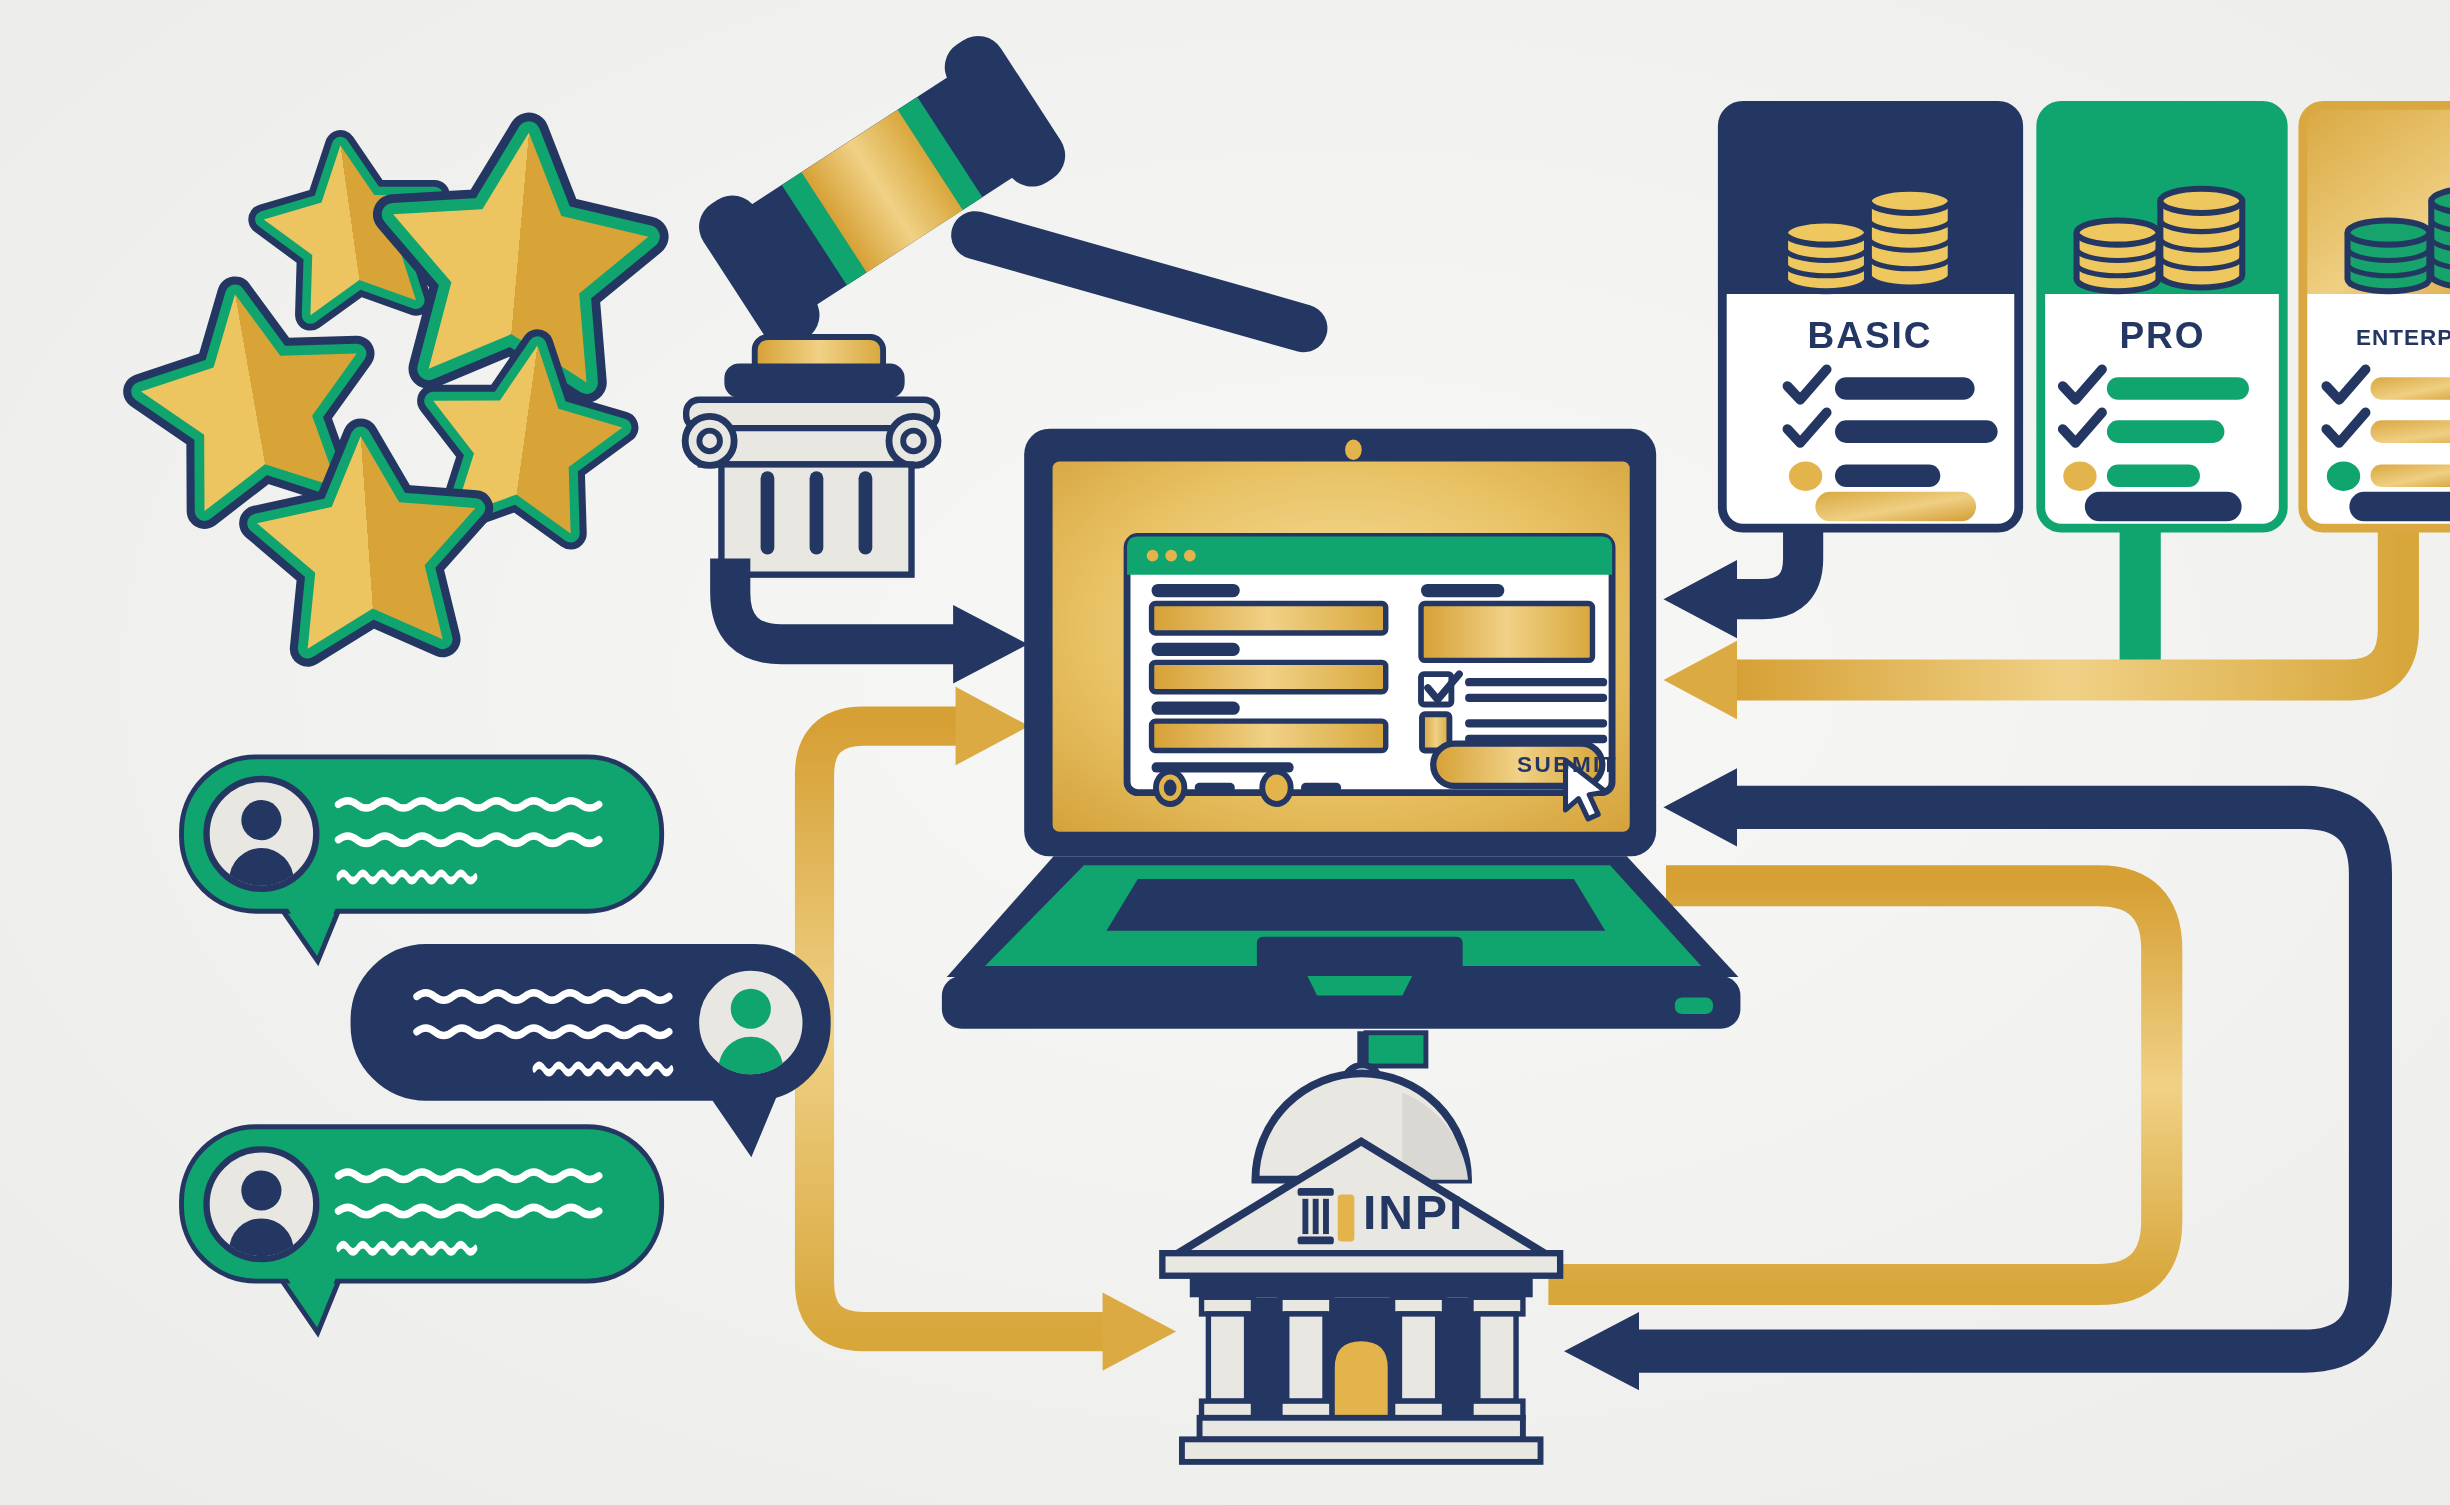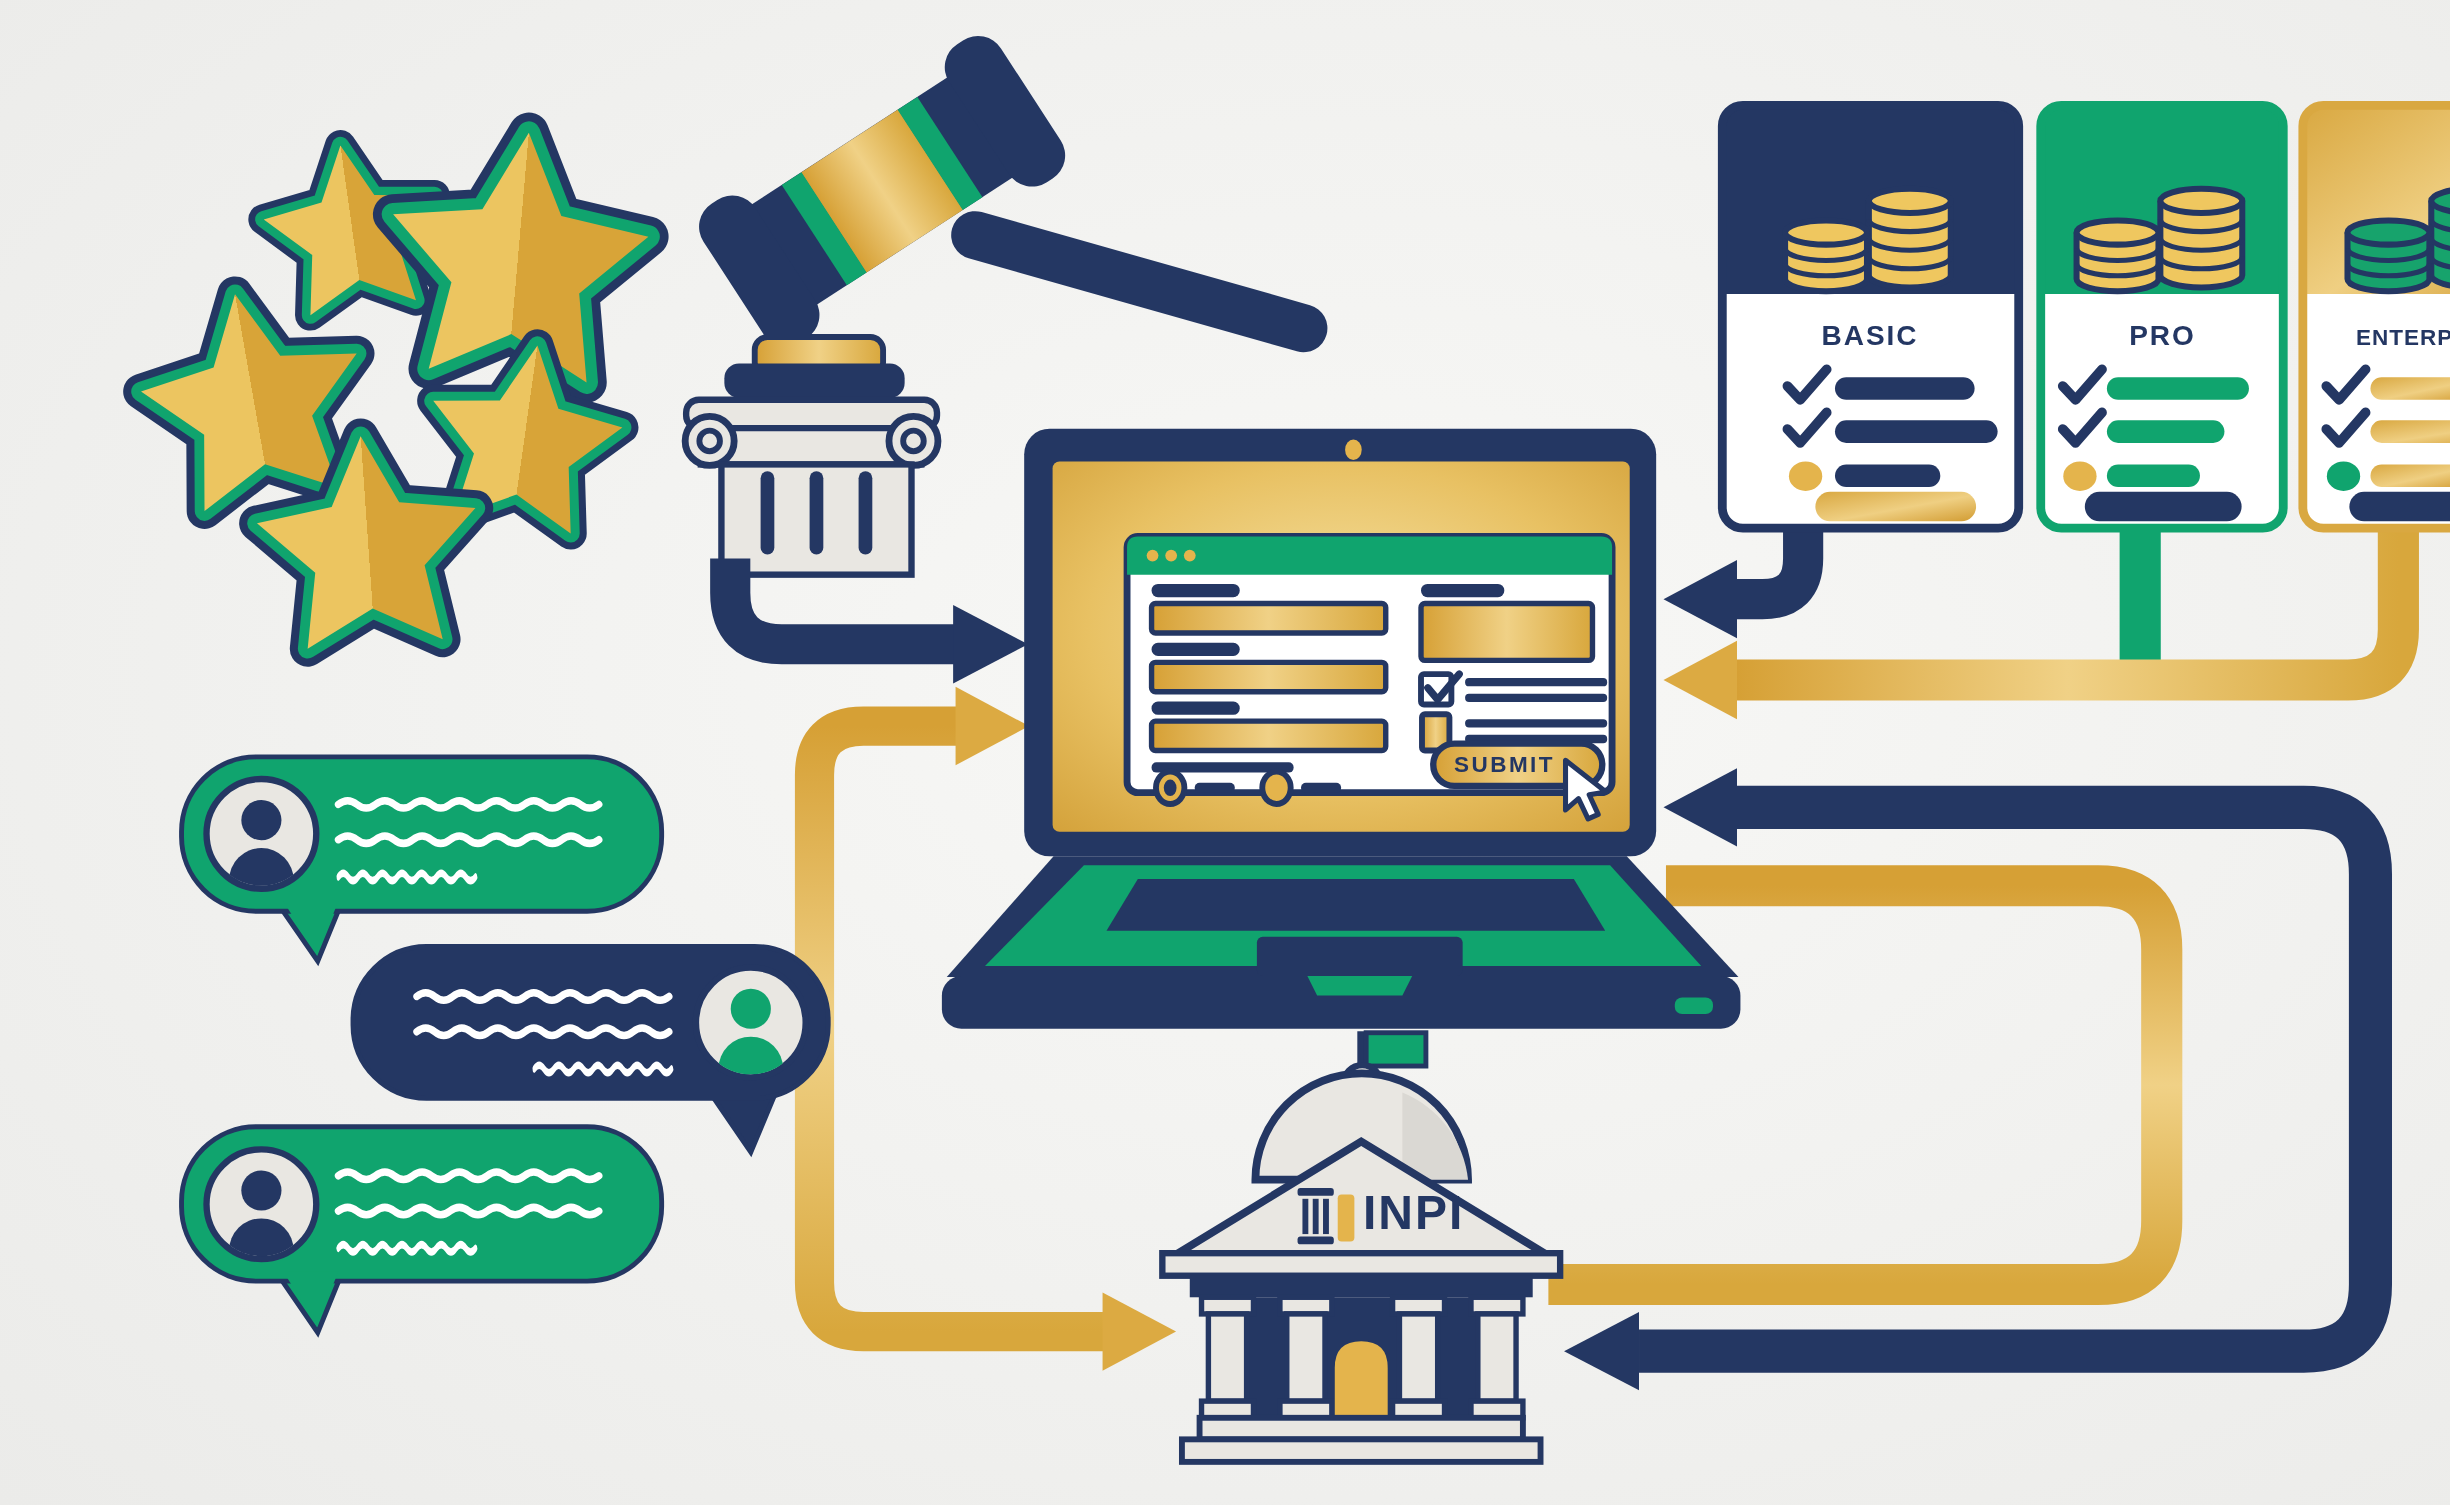--- a/index.html
+++ b/index.html
@@ -1,21 +1,21 @@
 <!DOCTYPE html>
 <html style="font-size:7.8px"><head>
 <meta charset="utf-8">
 <style>
   html,body{margin:0;padding:0;background:#ECECEA;}
   #canvas{position:relative;width:2697px;height:1505px;overflow:hidden;
     background:radial-gradient(ellipse at 50% 45%, #F8F8F6 0%, #F1F1EF 55%, #EBEBE9 100%);
     font-family:"Liberation Sans", sans-serif;}
   #scene{position:absolute;left:0;top:0;width:2697px;height:1505px;}
   .label{position:absolute;color:#243763;font-weight:bold;text-align:center;}
-  .card-title{font-size:28px;letter-spacing:2px;line-height:34px;height:34px;}
+  .card-title{font-size:37px;letter-spacing:2px;line-height:34px;height:34px;}
   .card-title.small{font-size:22.5px;letter-spacing:1px;}
   .submit-label{font-size:22.5px;letter-spacing:2.5px;line-height:42px;height:42px;}
   .inpi-label{font-size:48px;letter-spacing:2px;line-height:54px;height:54px;text-align:left;}
 </style>
 </head>
 <body>
 
 <div id="canvas">
 <svg id="scene" viewBox="0 0 5504 3072">
   <defs>
@@ -355,16 +355,16 @@
     <ellipse cx="4783" cy="972" rx="34" ry="30" fill="#10A46E"></ellipse>
     <rect x="4838" y="948" width="205" height="46" rx="23" fill="url(#goldHdr)"></rect>
     <rect x="4795" y="1004" width="330" height="60" rx="30" fill="#243763"></rect>
     <rect x="4700" y="215" width="530" height="863" rx="42" fill="none" stroke="#D9A841" stroke-width="18"></rect>
   </g>
 </svg>
 
 <div class="label card-title" style="left:1722px;top:319px;width:296px;">BASIC</div>
 <div class="label card-title" style="left:2041px;top:319px;width:243px;">PRO</div>
 <div class="label card-title small" style="left:2303px;top:321px;width:260px;">ENTERPRISE</div>
-<div class="label submit-label" style="left:1420px;top:744px;width:169px;">SUBMIT</div>
+<div class="label submit-label" style="left:1483px;top:744px;width:169px;">SUBMIT</div>
 <div class="label inpi-label" style="left:1363px;top:1186px;width:176px;">INPI</div>
 </div>
 
 
 </body></html>

